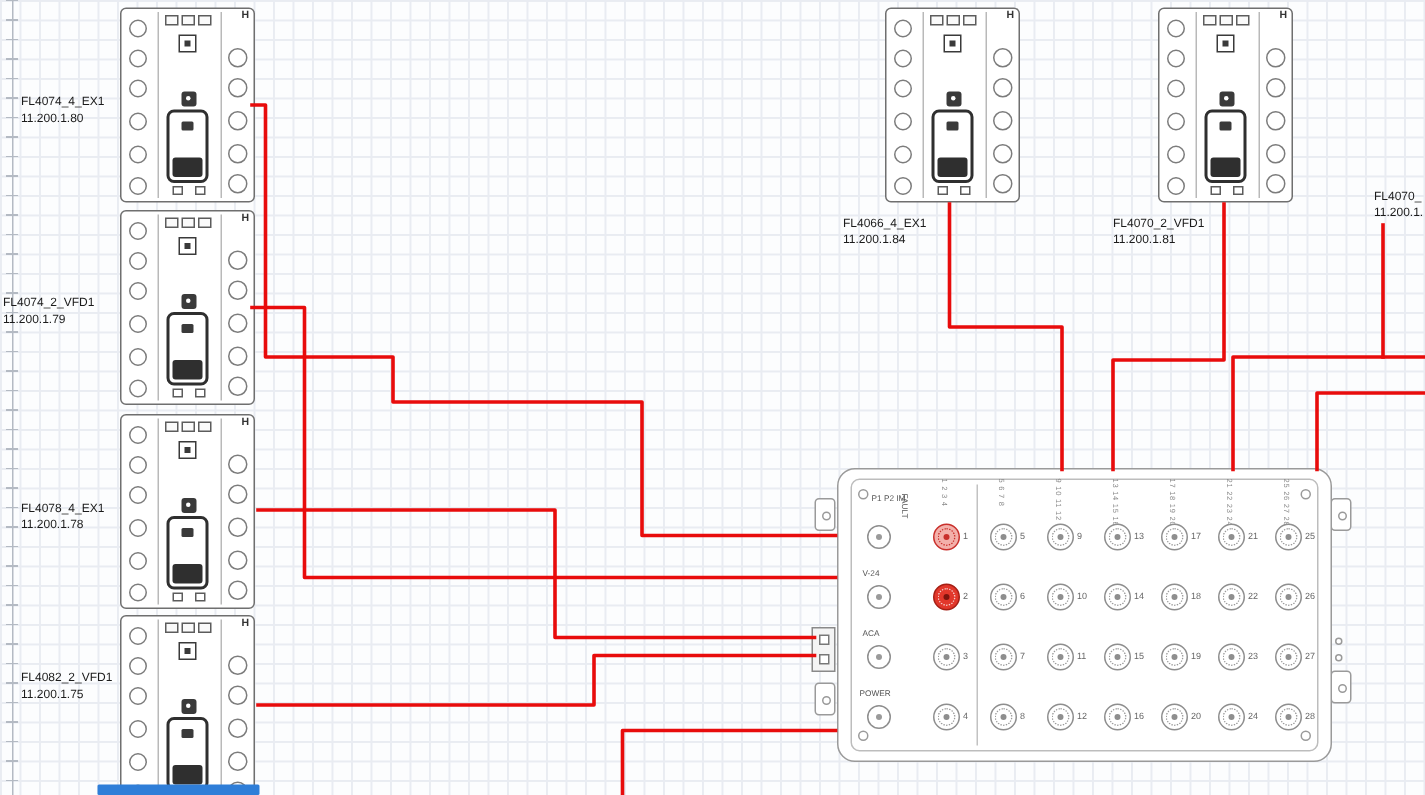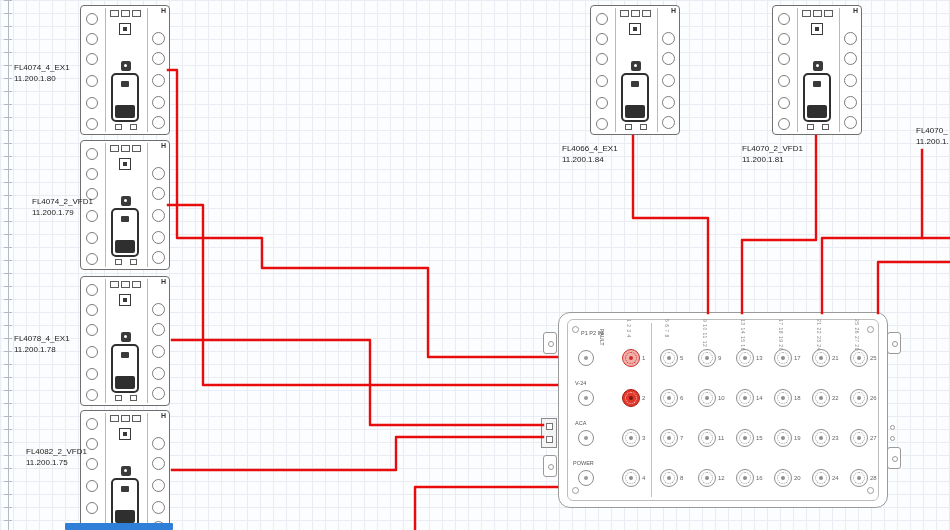--- a/index.html
+++ b/index.html
@@ -252,29 +252,29 @@
       </div>
       <div class="bsq" style="left: 34px;"></div>
       <div class="bsq" style="left: 49px;"></div>
       <span class="corner">H</span>
     </div>
 
   <div class="dev-label" style="left:14px;top:62px;">
     <div>FL4074_4_EX1</div>
     <div>11.200.1.80</div>
   </div>
-  <div class="dev-label" style="left:32px;top:196px;">
+  <div class="dev-label" style="left:2px;top:196px;">
     <div>FL4074_2_VFD1</div>
     <div>11.200.1.79</div>
   </div>
   <div class="dev-label" style="left:14px;top:333px;">
     <div>FL4078_4_EX1</div>
     <div>11.200.1.78</div>
   </div>
-  <div class="dev-label" style="left:26px;top:446px;">
+  <div class="dev-label" style="left:14px;top:446px;">
     <div>FL4082_2_VFD1</div>
     <div>11.200.1.75</div>
   </div>
   <div class="dev-label" style="left:562px;top:143px;">
     <div>FL4066_4_EX1</div>
     <div>11.200.1.84</div>
   </div>
   <div class="dev-label" style="left:742px;top:143px;">
     <div>FL4070_2_VFD1</div>
     <div>11.200.1.81</div>

